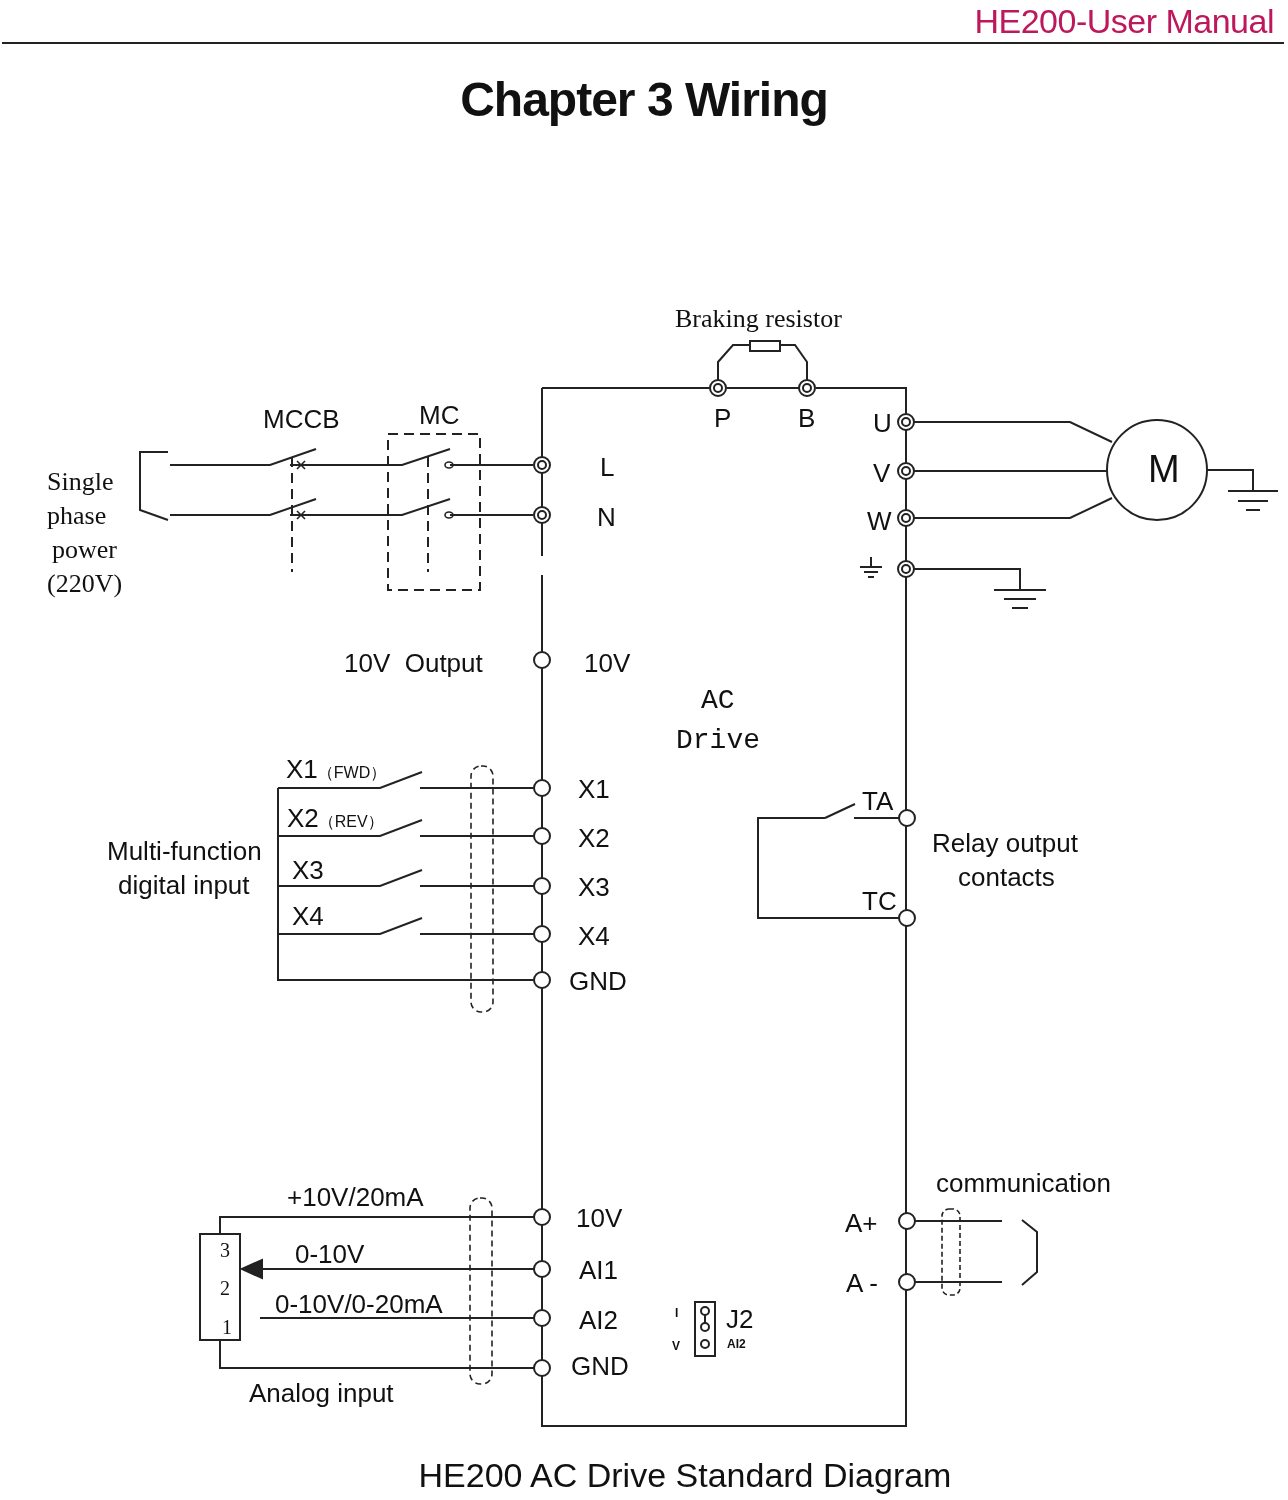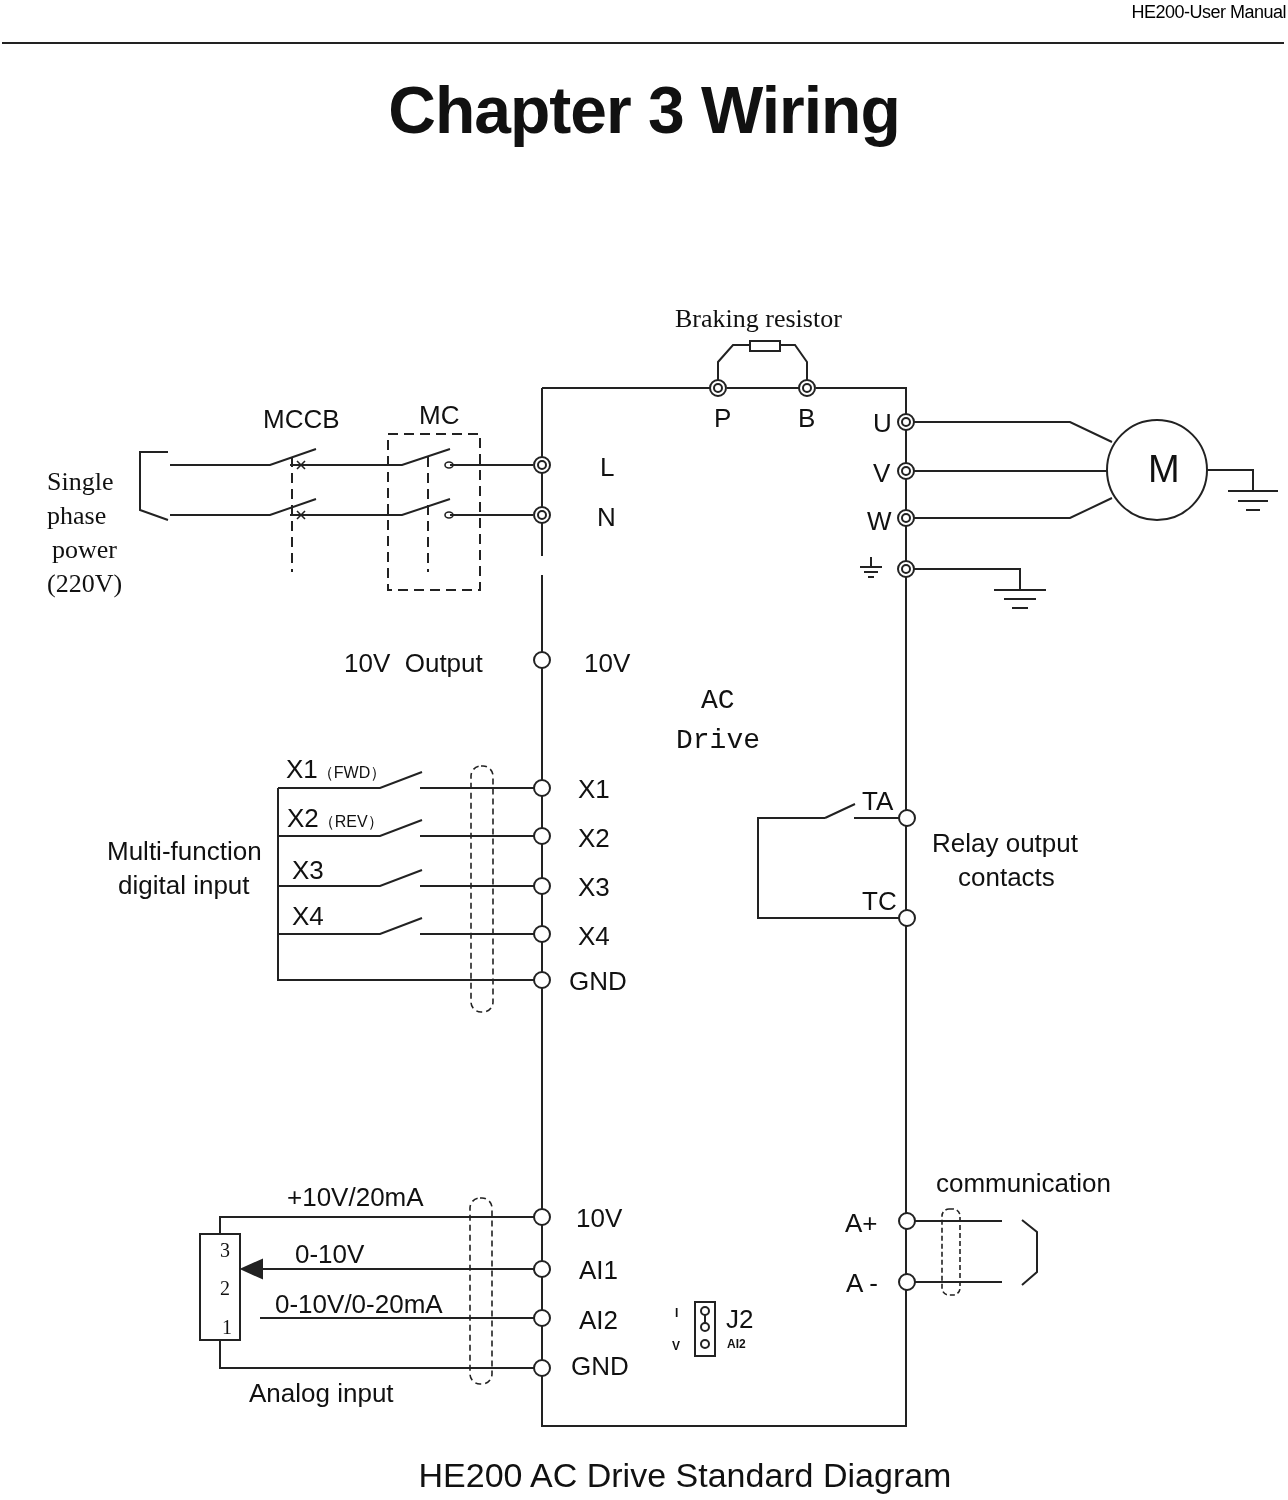--- a/index.html
+++ b/index.html
@@ -1,19 +1,19 @@
 <!DOCTYPE html>
 <html><head>
 <meta charset="utf-8">
 <style>
   html, body { margin:0; padding:0; background:#ffffff; }
   body { width:1288px; height:1500px; position:relative; overflow:hidden; font-family:"Liberation Sans", sans-serif; color:#111; }
-  .header-title { position:absolute; right:2px; top:2px; font-size:18px; color:#000000; letter-spacing:-0.5px; }
+  .header-title { position:absolute; right:14px; top:2px; font-size:34px; color:#be185d; letter-spacing:-0.5px; }
   .header-rule { position:absolute; left:2px; top:42px; width:1282px; height:2px; background:#222; }
-  .chapter-title { position:absolute; left:0; width:1288px; top:72px; text-align:center; font-size:66px; font-weight:bold; letter-spacing:-1px; }
+  .chapter-title { position:absolute; left:0; width:1288px; top:72px; text-align:center; font-size:48px; font-weight:bold; letter-spacing:-1px; }
   svg#diagram { position:absolute; left:0; top:0; }
   svg text { fill:#111; }
   .sans { font-family:"Liberation Sans", sans-serif; }
   .serif { font-family:"Liberation Serif", serif; }
   .mono { font-family:"Liberation Mono", monospace; }
   .caption { position:absolute; left:0; width:1370px; top:1456px; text-align:center; font-size:34px; }
 </style>
 </head>
 <body>
 

